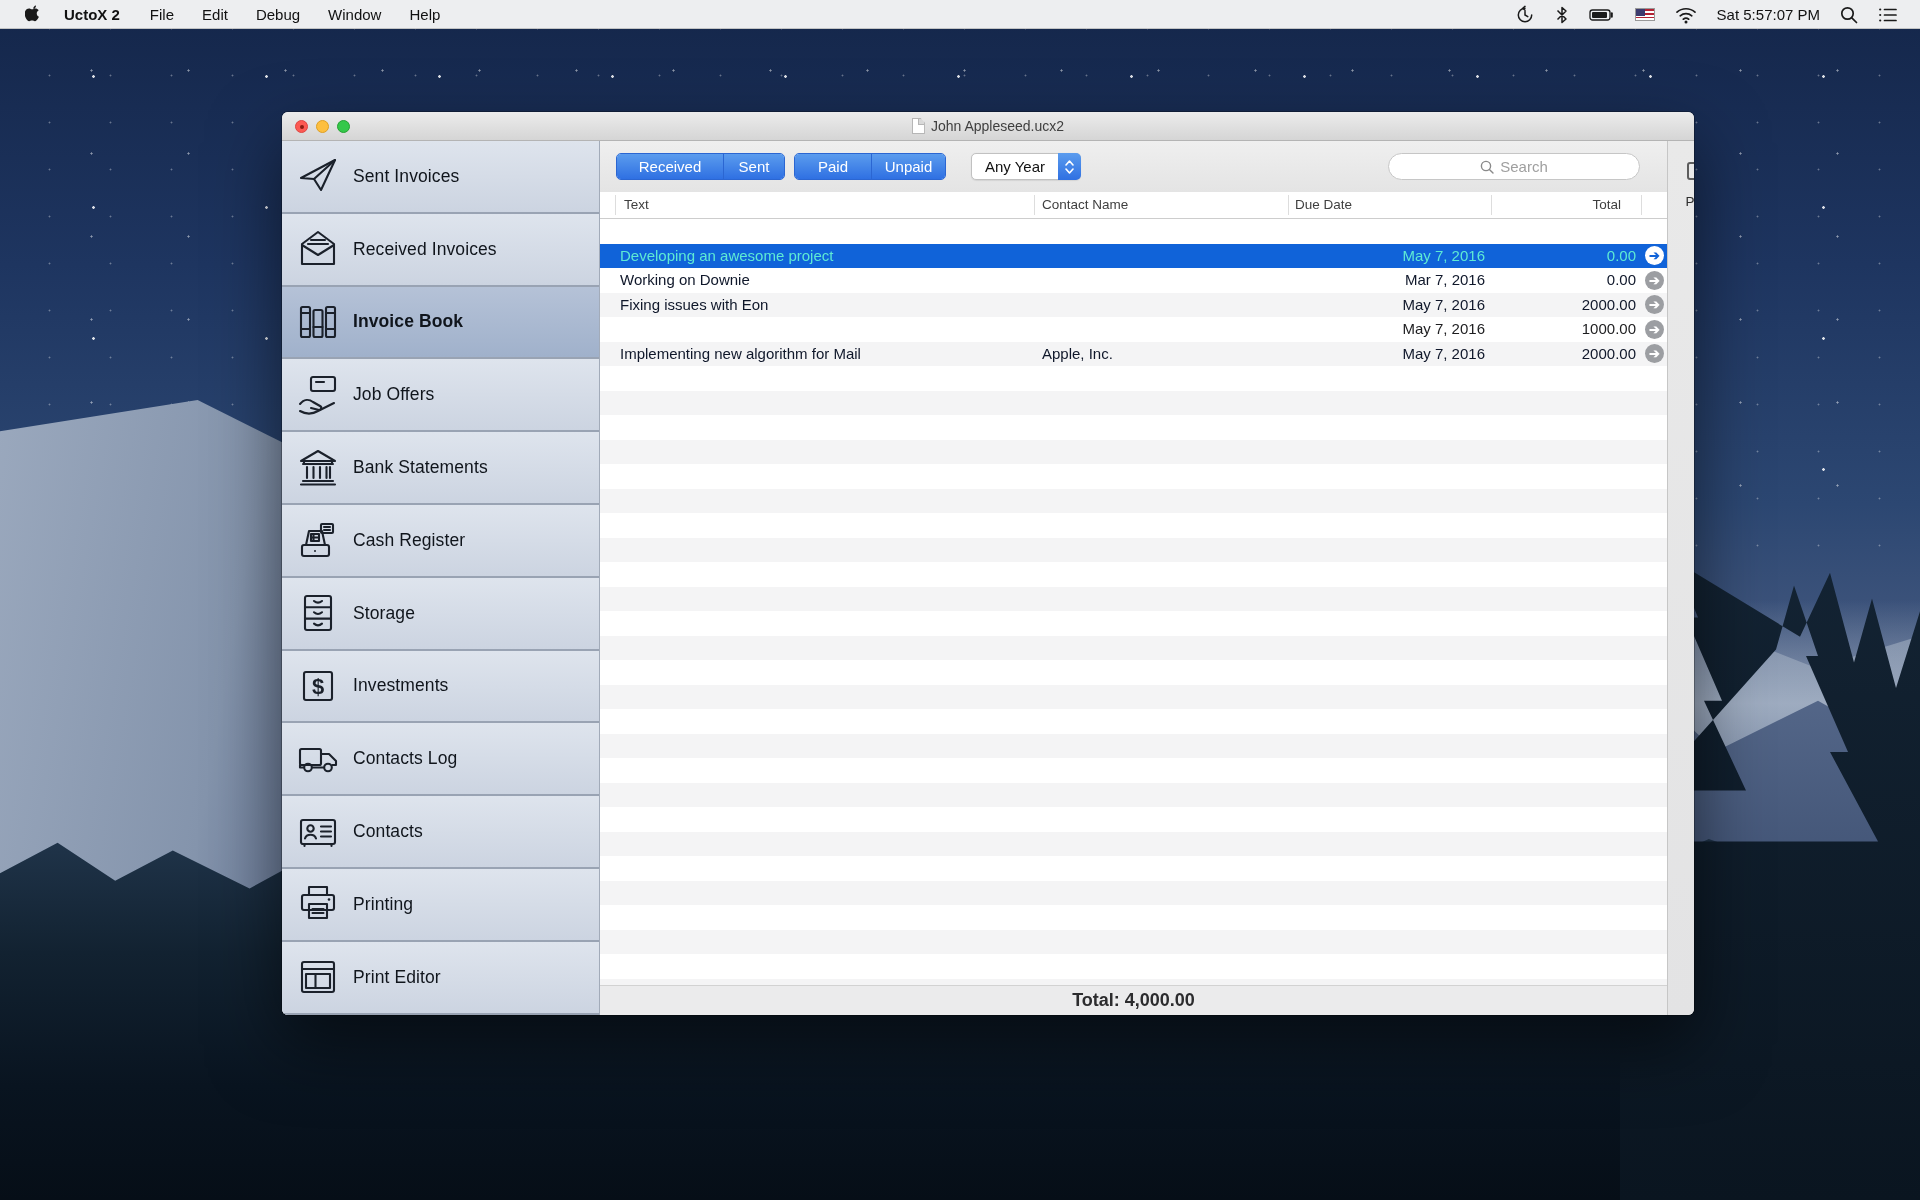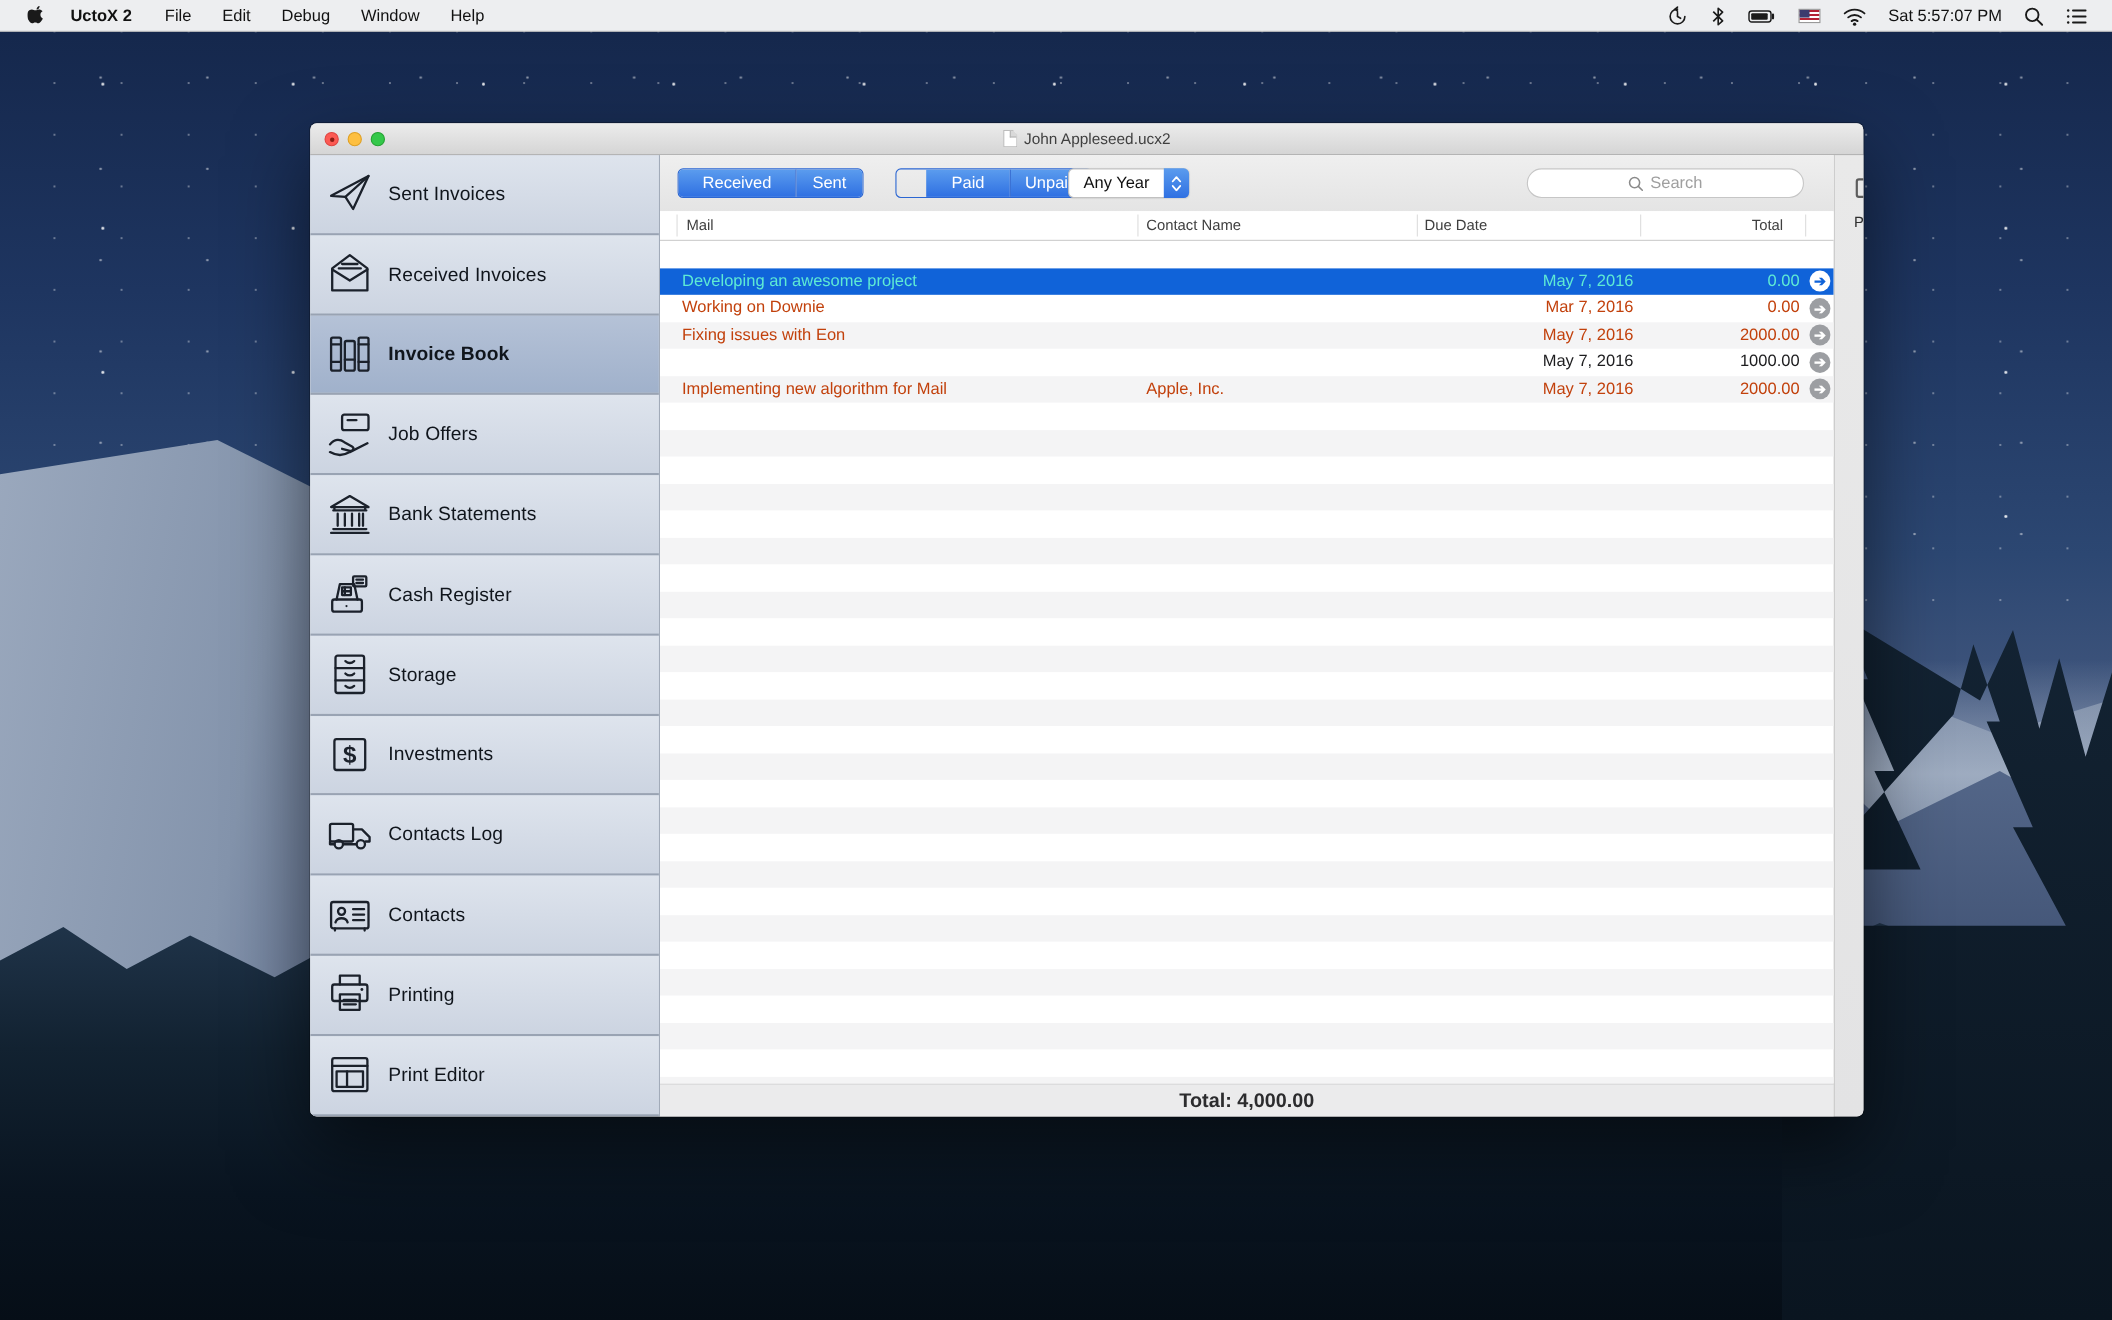--- a/index.html
+++ b/index.html
@@ -82,21 +82,21 @@
   
   .main { width:1067px; flex:none; display:flex; flex-direction:column; background:#fff; }
   .toolbar { height:51px; flex:none; position:relative; background:linear-gradient(180deg,#efefef,#e4e4e4); }
 
   .seg { position:absolute; top:12px; height:27px; display:flex; border-radius:5px; overflow:hidden;
     border:1px solid #2b66d2; }
   .seg .segbtn { background:linear-gradient(180deg,#5b9cee,#2f70e2); color:#fff; font-size:15px;
     display:flex; align-items:center; justify-content:center; }
   .seg .segbtn + .segbtn { border-left:1px solid #2b66d2; }
   .seg1 { left:16px; } .seg1 .segbtn:nth-child(1){width:106px;} .seg1 .segbtn:nth-child(2){width:61px;}
-  .seg2 { left:214px;padding-left:27px; } .seg2 .segbtn:nth-child(1){width:76px;} .seg2 .segbtn:nth-child(2){width:74px;}
+  .seg2 { left:194px; } .seg2 .segbtn:nth-child(1){width:76px;} .seg2 .segbtn:nth-child(2){width:74px;}
 
   .popup { position:absolute; left:371px; top:12px; width:110px; height:27px; background:#fff;
     border:1px solid #c1c1c1; border-radius:5px; display:flex; align-items:center; box-shadow:0 .5px 1px rgba(0,0,0,.08); }
   .popup-label { flex:1; text-align:center; font-size:15px; color:#111; }
   .popup-cap { width:23px; height:27px; margin:-1px -1px -1px 0; border-radius:0 5px 5px 0;
     background:linear-gradient(180deg,#5b9cee,#2f70e2); display:flex; flex-direction:column; align-items:center; justify-content:center; gap:2px; }
 
   .searchbox { position:absolute; left:788px; top:12px; width:252px; height:27px; background:#fff;
     border:1px solid #c6c6c6; border-radius:13.5px; display:flex; align-items:center; justify-content:center; gap:6px; }
   .search-ph { font-size:15px; color:#9f9f9f; }
@@ -107,21 +107,21 @@
   .th-sep { position:absolute; top:3px; bottom:3px; width:1px; background:#dddddd; }
 
   .rows { flex:1; min-height:0; overflow:hidden; background:#fff; }
   .trow { height:24.5px; position:relative; font-size:15px; line-height:24.5px; }
   .trow.stripe { background:#f4f4f5; }
   .trow.selected { background:#1063d9; }
   .cell-text { position:absolute; left:20px; white-space:nowrap; }
   .cell-contact { position:absolute; left:442px; white-space:nowrap; }
   .cell-due { position:absolute; right:182px; }
   .cell-total { position:absolute; right:31px; }
-  .trow .c-red { color:#c2410c; } .trow .c-black { color:#1d1d1f; }
+  .trow .c-red { color:#0f172a; } .trow .c-black { color:#1d1d1f; }
   .trow.selected .c-red, .trow.selected .c-black { color:#5eead4; }
   .row-arrow { position:absolute; left:1045px; top:2.5px; width:19px; height:19px; border-radius:50%;
     background:#9c9ea2; color:#fff; display:flex; align-items:center; justify-content:center;
     font-size:13px; font-weight:bold; line-height:19px; cursor:default; }
   .trow.selected .row-arrow { background:#fff; color:#1063d9; }
 
   .tfooter { height:30px; flex:none; background:#ebebec; border-top:1px solid #d2d2d2;
     display:flex; align-items:center; justify-content:center; font-size:18px; font-weight:600; color:#2c2c2e; }
 
   
@@ -427,21 +427,21 @@
                 <circle cx="6" cy="6" r="4.6" stroke="#8a8a8a" stroke-width="1.4" fill="none"></circle>
                 <path d="M9.4 9.4 L13 13" stroke="#8a8a8a" stroke-width="1.4" stroke-linecap="round"></path>
               </svg>
           </span>
           <span class="search-ph">Search</span>
         </div>
       </div>
 
       <div class="thead">
         <div class="th-sep" style="left:15px"></div>
-        <div class="th" style="left:24px">Mail</div>
+        <div class="th" style="left:24px">Text</div>
         <div class="th-sep" style="left:434px"></div>
         <div class="th" style="left:442px">Contact Name</div>
         <div class="th-sep" style="left:688px"></div>
         <div class="th" style="left:695px">Due Date</div>
         <div class="th-sep" style="left:891px"></div>
         <div class="th" style="right:46px">Total</div>
         <div class="th-sep" style="left:1041px"></div>
       </div>
 
       <div class="rows" id="rows">

